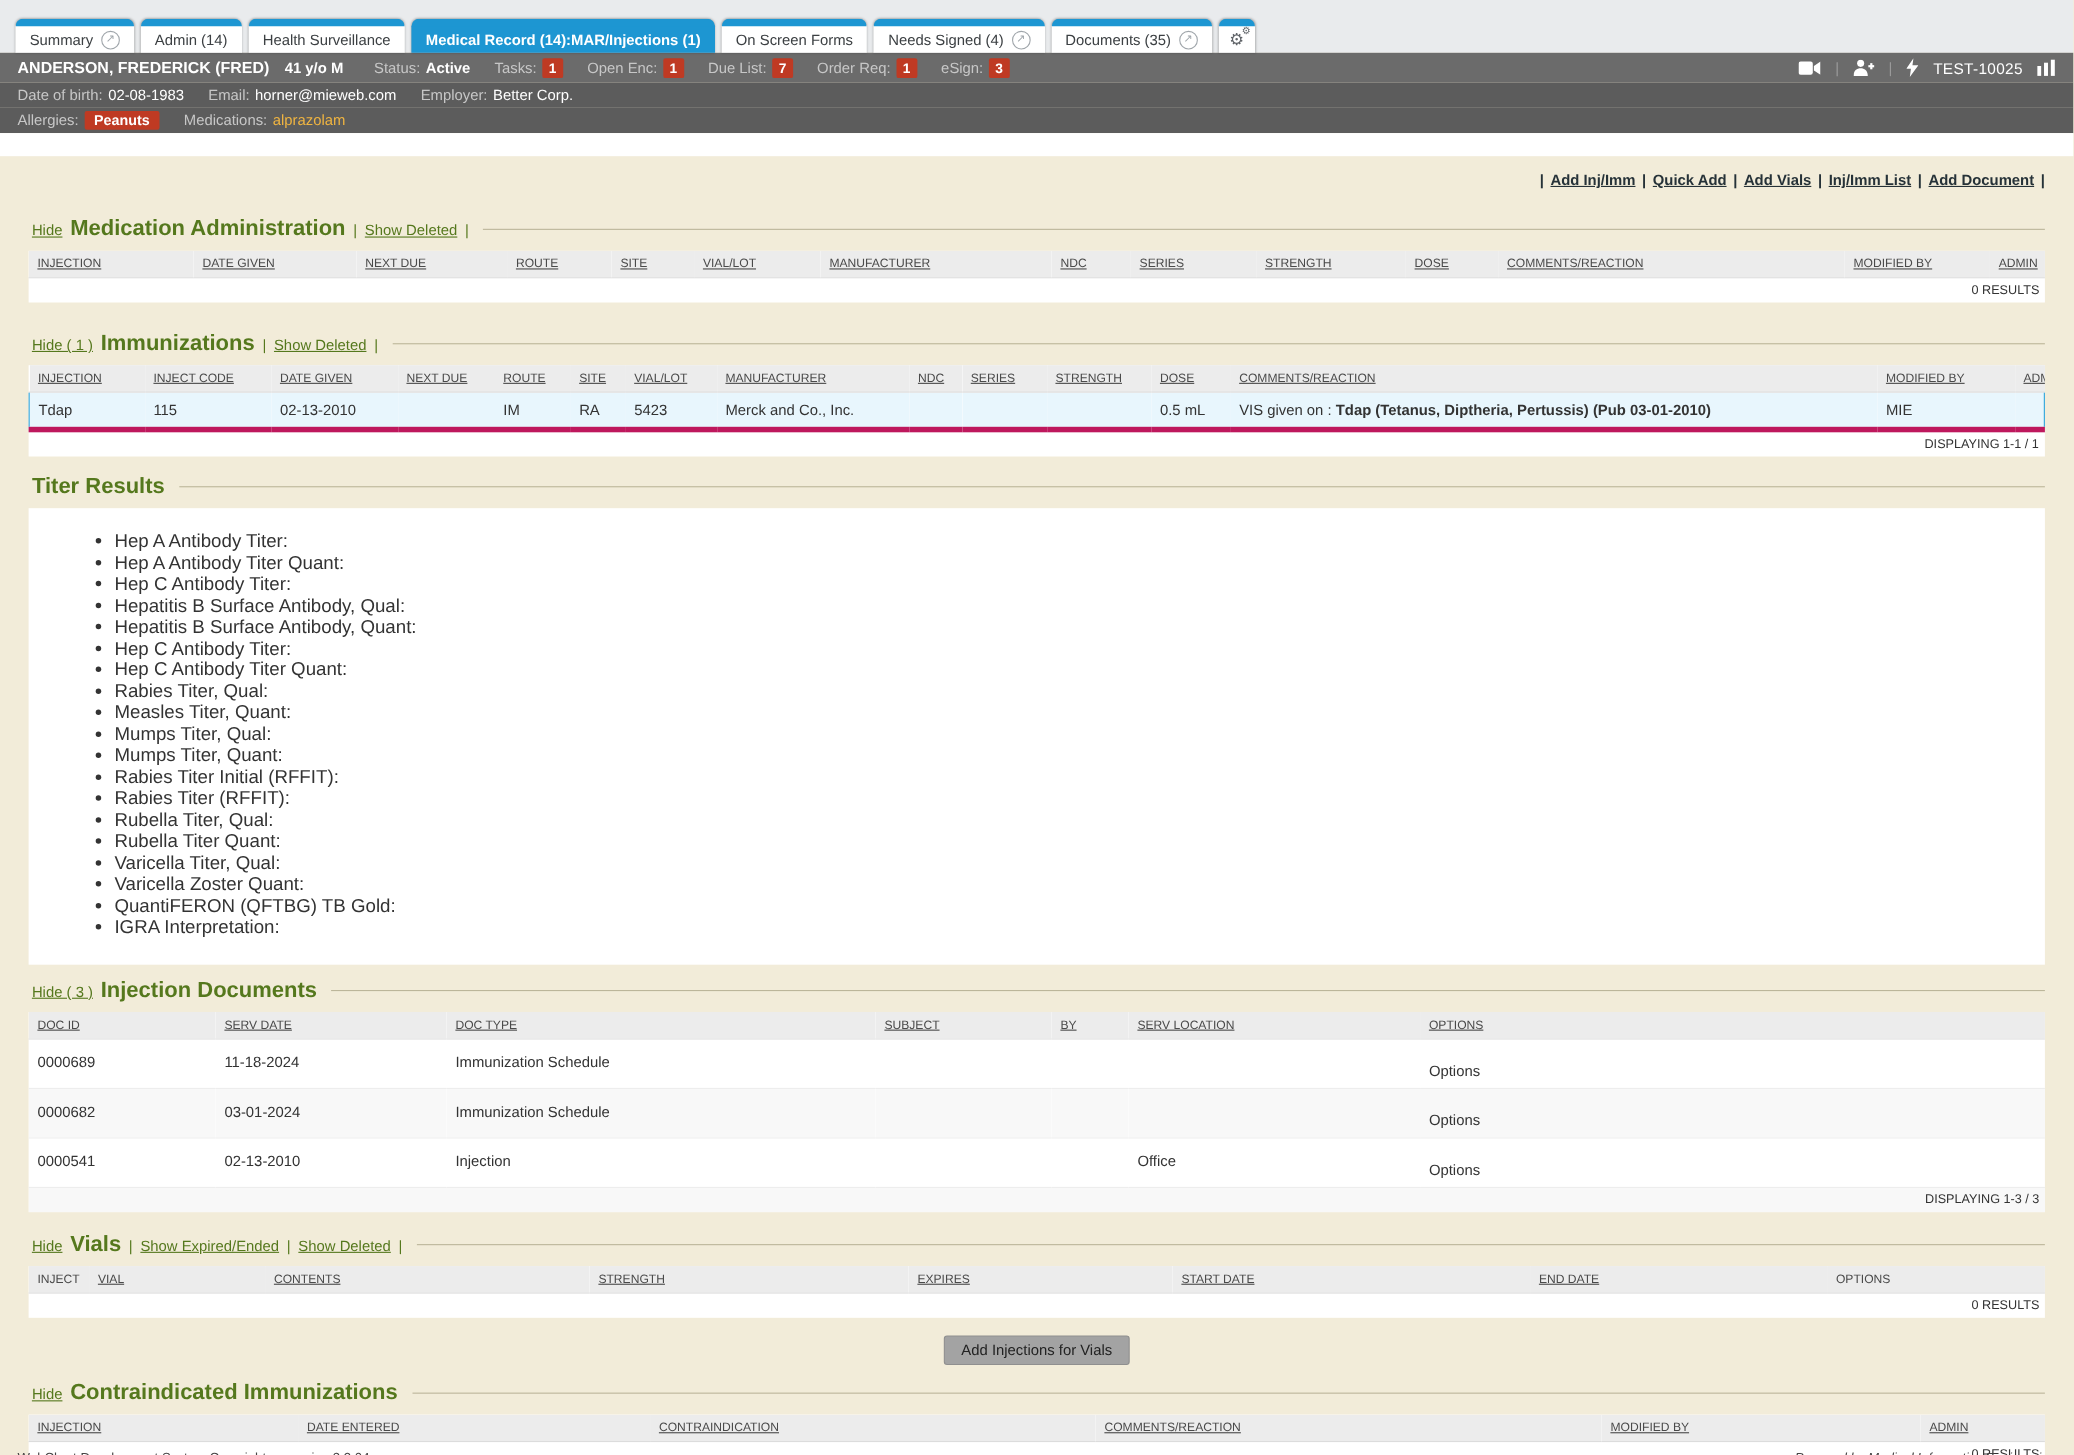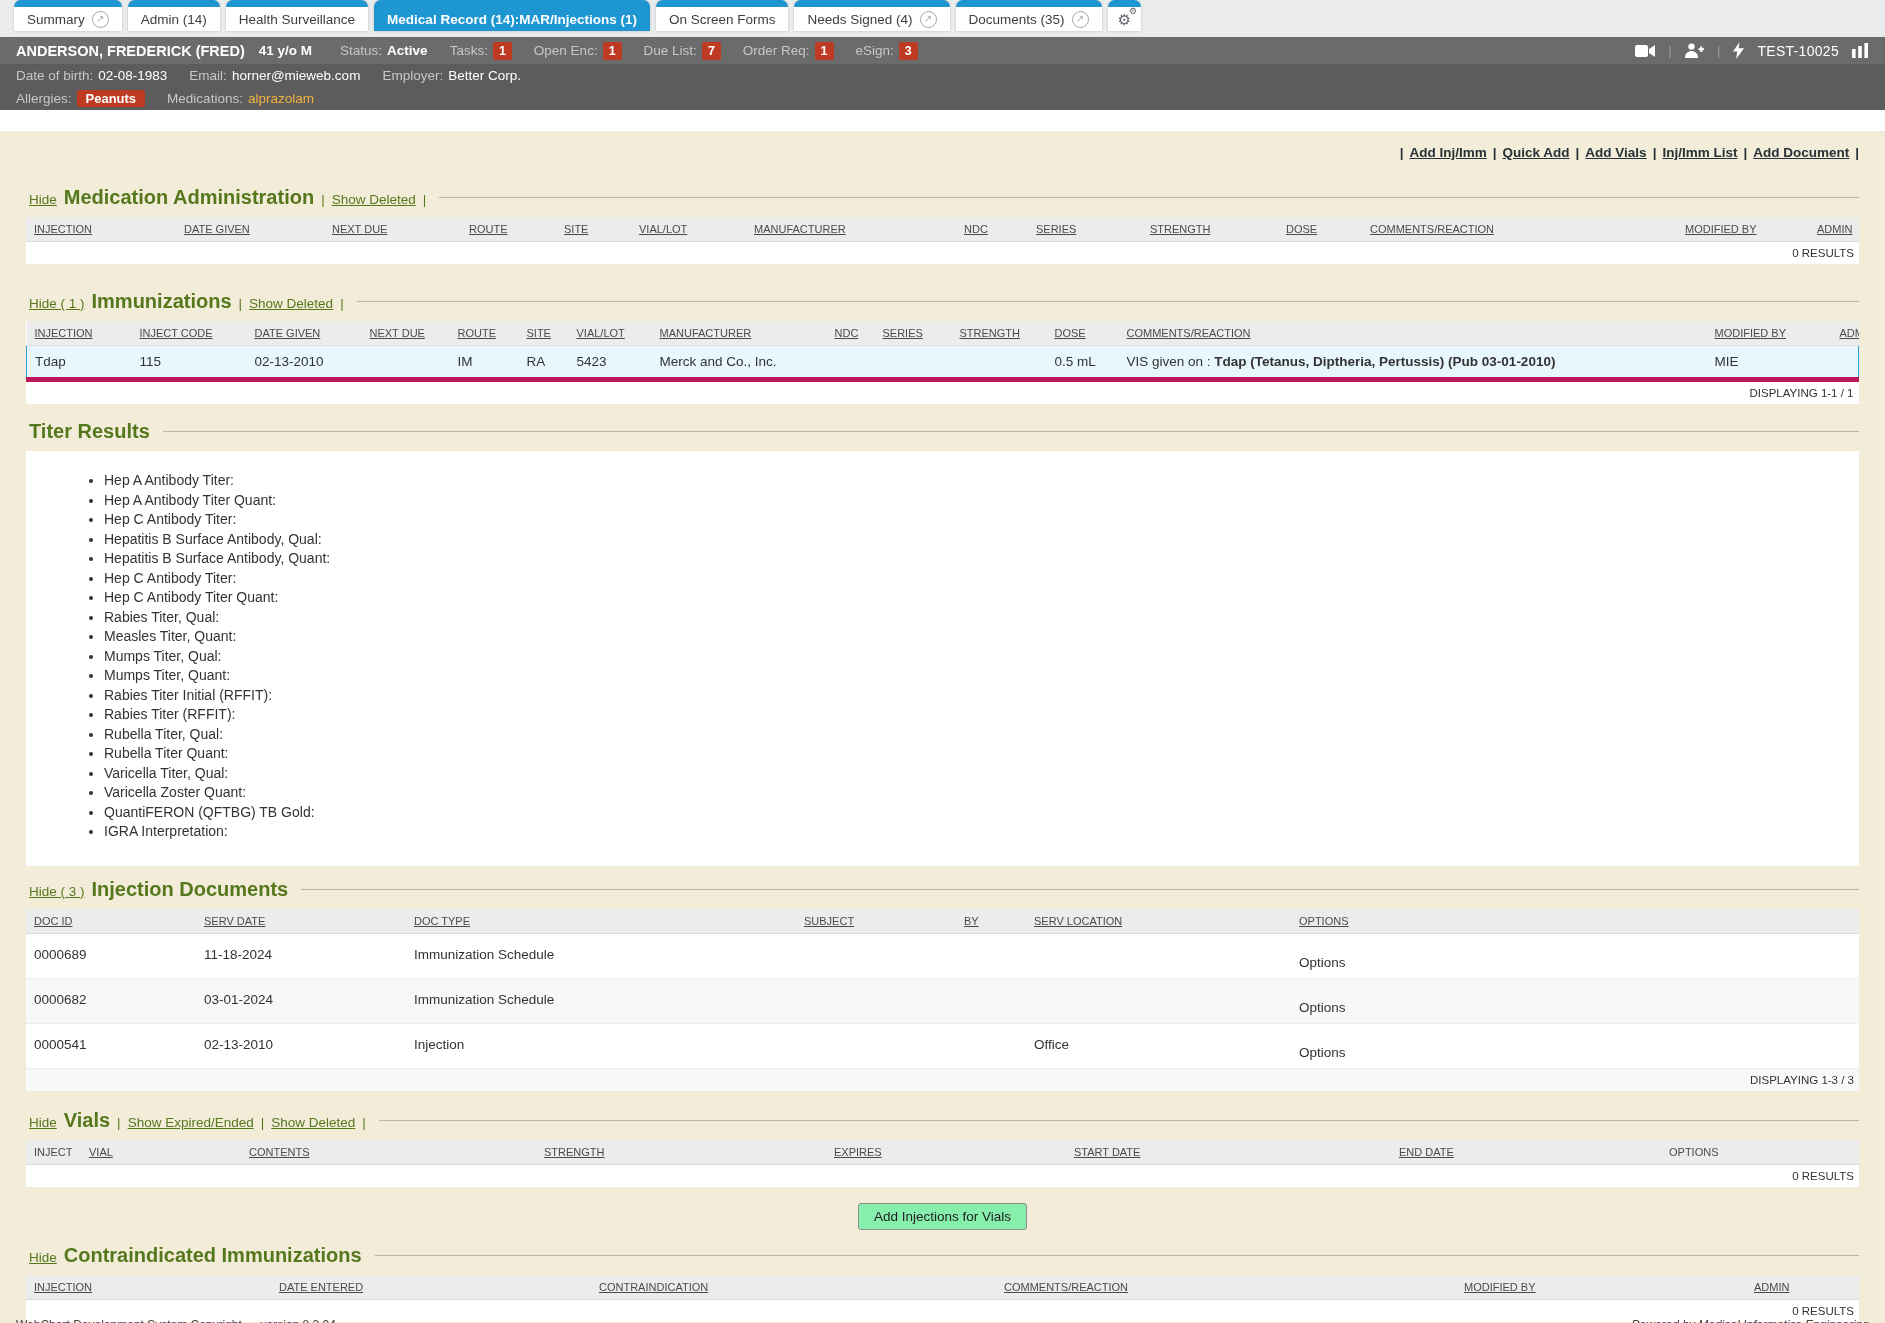--- a/index.html
+++ b/index.html
@@ -1,21 +1,21 @@
 <!DOCTYPE html>
 <html><head>
 <meta charset="utf-8">
 <style>
   *{margin:0;padding:0;box-sizing:border-box}
   html,body{width:1885px;height:1323px}
   body{font-family:"Liberation Sans",sans-serif;background:#f2ecd9;overflow:hidden}
   .screen{position:relative;width:1885px;height:1323px;overflow:hidden;background:#f2ecd9}
 
   
-  .tabbar{height:37px;background:#e9ebed;display:flex;align-items:flex-start;padding-left:14px;gap:6px}
+  .tabbar{height:48px;background:#e9ebed;display:flex;align-items:flex-end;padding-left:14px;gap:6px}
   .tab{position:relative;height:31px;background:#fff;border-radius:7px 7px 0 0;display:flex;align-items:center;gap:7px;
        padding:0 13px;font-size:13.5px;color:#3c4043;cursor:pointer;border-top:7px solid #1d96d2;
        box-shadow:0 0 2px rgba(0,0,0,.28)}
   .tab.active{background:#1d96d2;color:#fff;font-weight:bold}
   .popout-icon{width:17px;height:17px;border:1.5px solid #a0a6ab;border-radius:50%;display:inline-flex;
        align-items:center;justify-content:center;color:#a0a6ab;font-size:10px;line-height:1;flex:none}
   .popout-icon::before{content:"\2197"}
   .gear-tab{padding:0 10px}
   .gear-icon{position:relative;font-size:15px;color:#5f6368;line-height:1}
   .gear-icon::before{content:"\2699"}
@@ -63,29 +63,29 @@
   table.grid th .nosort{text-decoration:none}
   table.grid td{padding:8px;overflow:hidden;white-space:nowrap}
   tr.empty-row td, tr.displaying-row td{text-align:right;font-size:11.5px;color:#333;padding:5px}
   tr.sel td{background:#e8f6fd;border-top:1px solid #2ba3da;border-bottom:5px solid #be185d}
   tr.sel td:first-child{border-left:1px solid #2ba3da}
   tr.sel td:last-child{border-right:1px solid #2ba3da}
   .bold{font-weight:bold}
 
   .panel{background:#fff;margin-top:8px;padding:20px 0 24px}
   .panel ul{margin-left:78px;list-style:disc;color:#333}
-  .panel li{font-size:14px;line-height:19.5px}
+  .panel li{font-size:17px;line-height:19.5px}
 
   table.docs td{vertical-align:top;padding-top:13px;height:45px;border-bottom:1px solid #ededed}
   table.docs tbody tr:nth-child(even) td{background:#f8f8f8}
   table.docs td.options-cell{padding-top:21px}
   table.docs tr.displaying-row td{height:auto;padding:5px;border-bottom:none;background:#fff}
   .options-link{color:#333;cursor:pointer}
 
-  .vial-btn{display:block;margin:16px auto 0;padding:5px 15px;font-size:13.5px;background:#86efac;
+  .vial-btn{display:block;margin:16px auto 0;padding:5px 15px;font-size:13.5px;background:#a3a3a3;
        border:1px solid #8f8f8f;border-radius:3px;color:#222;cursor:pointer;font-family:"Liberation Sans",sans-serif}
 
   .footer{position:absolute;left:0;right:0;bottom:-9px;display:flex;justify-content:space-between;
        padding:0 16px;font-size:12px;color:#444;white-space:nowrap}
   .footer .f-right{font-style:italic}
 
   svg{display:block}
 </style>
 </head>
 <body>

